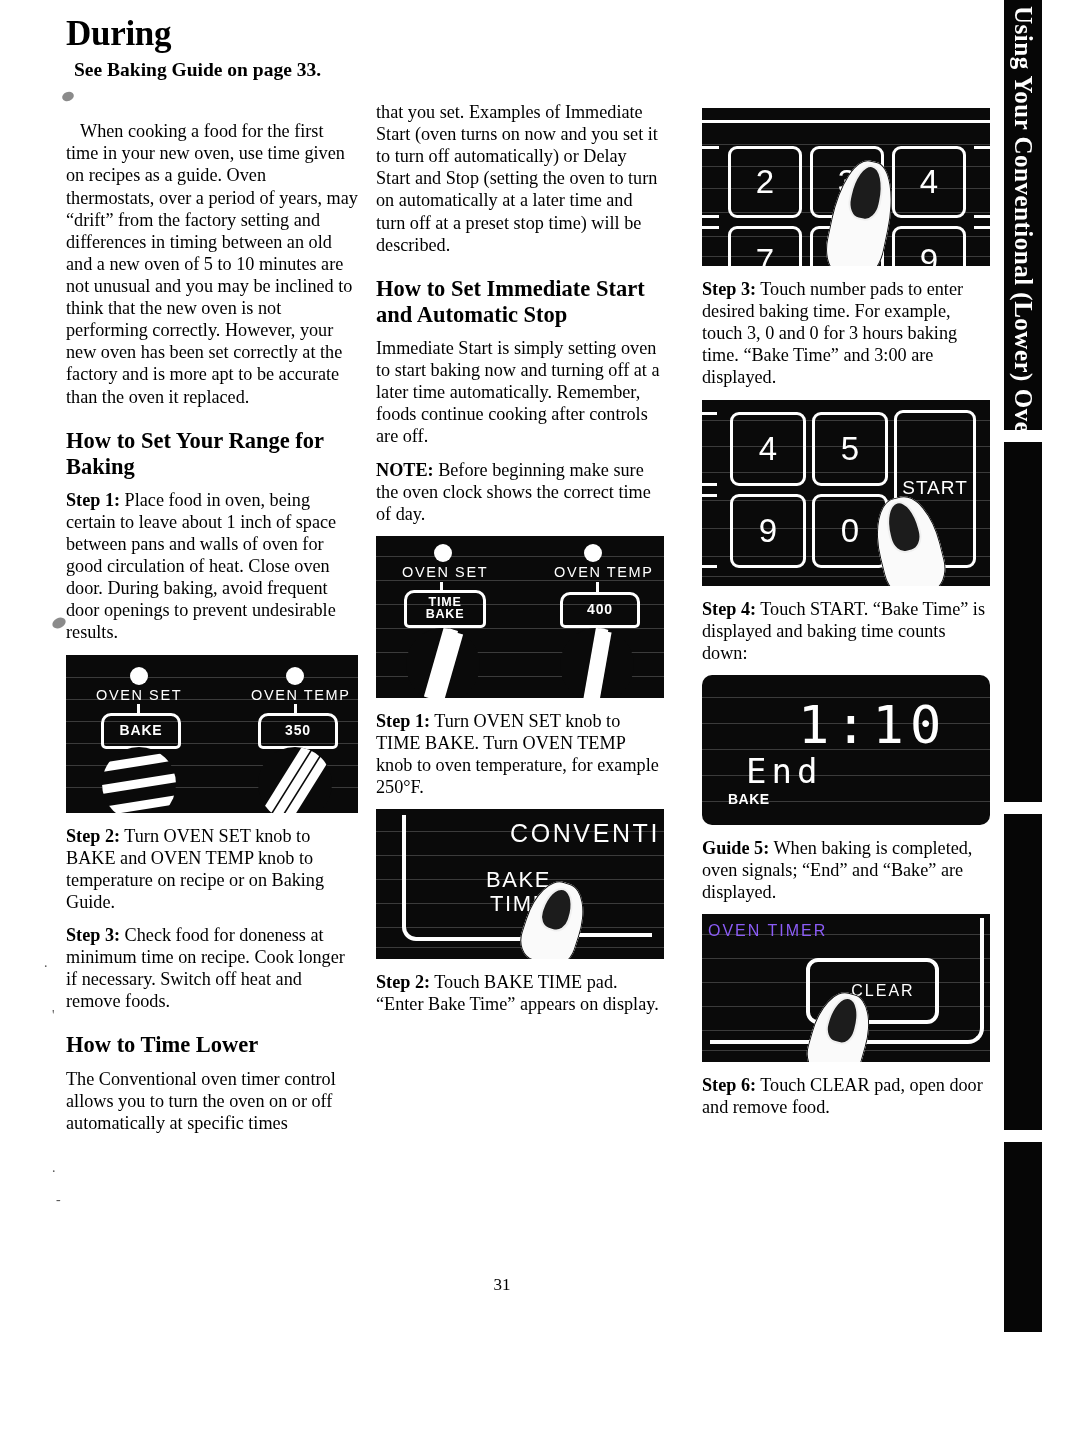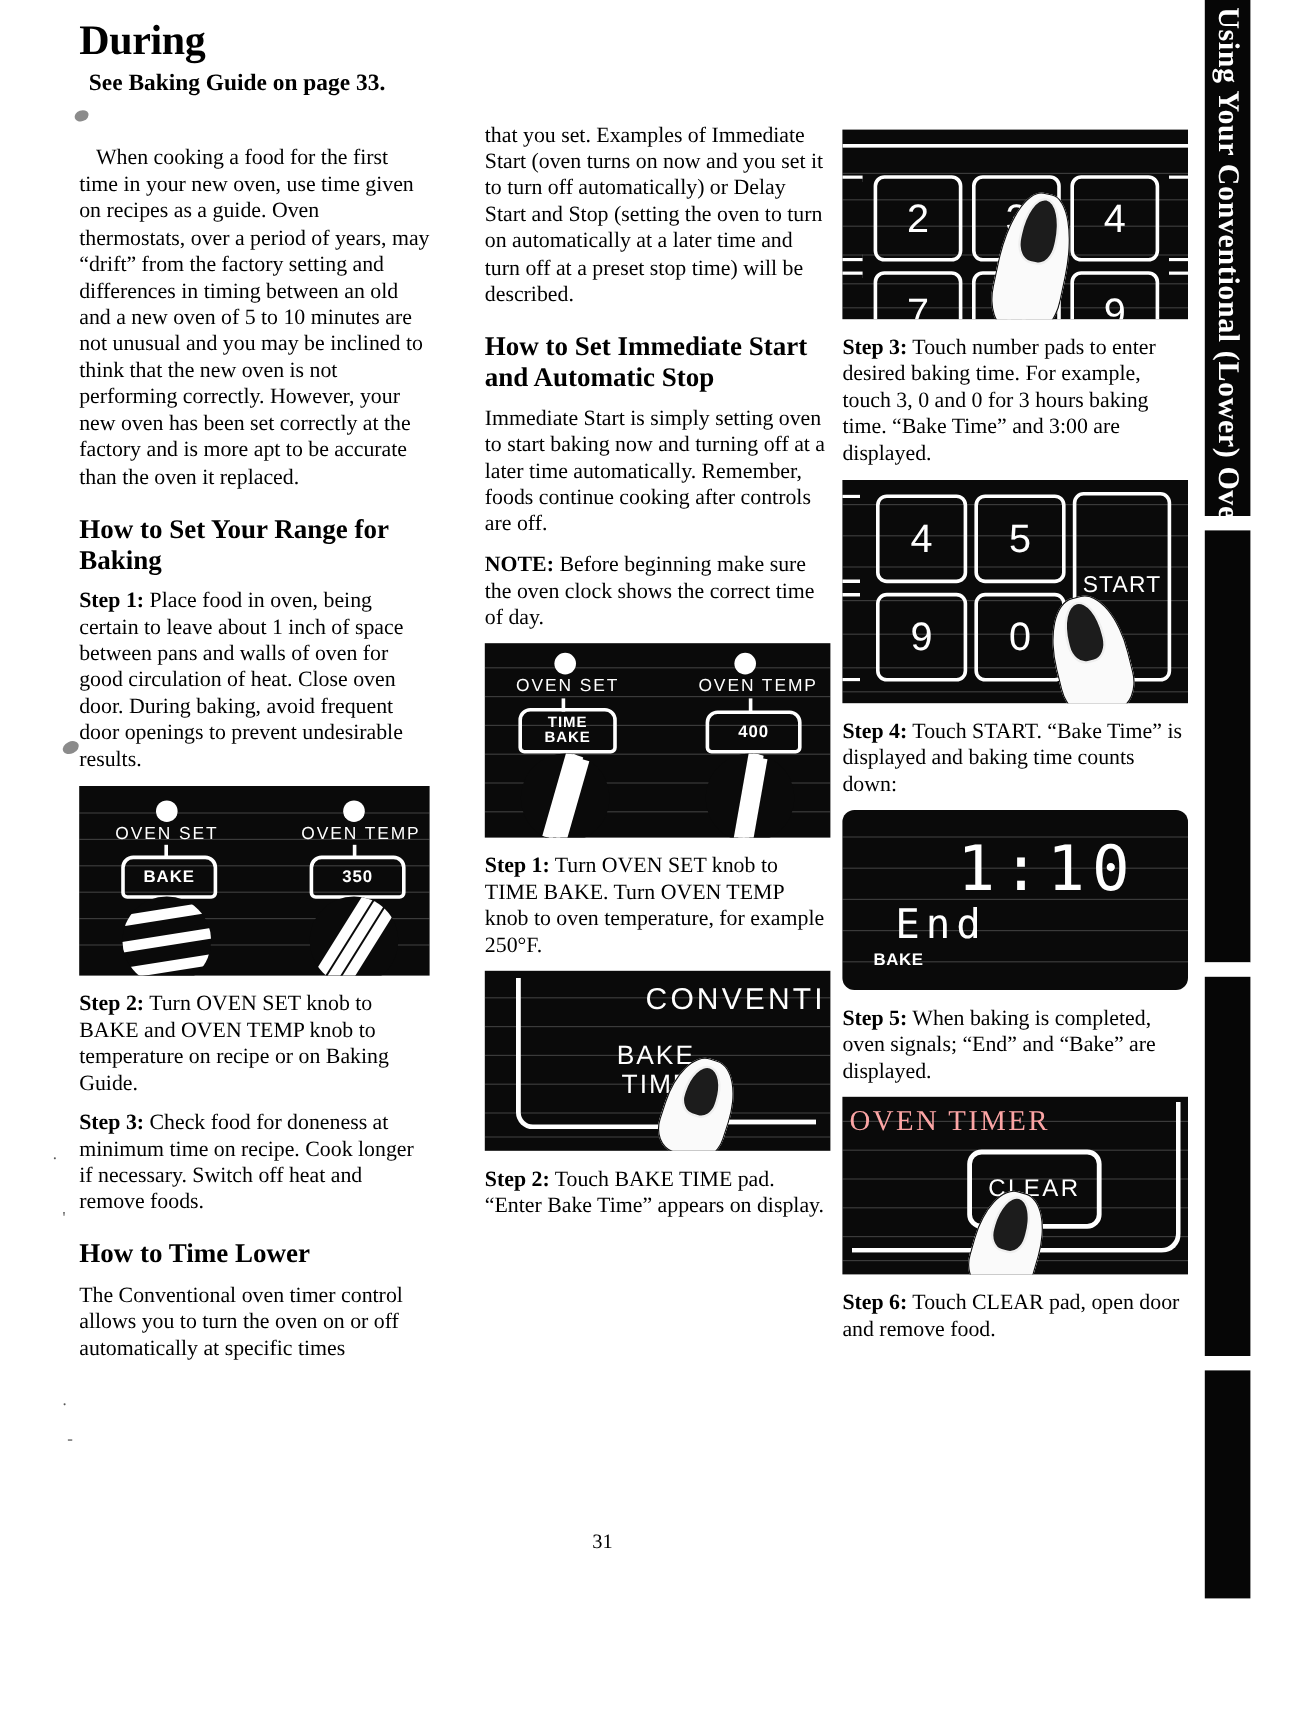--- a/index.html
+++ b/index.html
@@ -60,21 +60,21 @@
   #tab-c { top: 814px; height: 316px; }
   #tab-gap3 { top: 1130px; height: 12px; background:#fff; }
   #tab-d { top: 1142px; height: 190px; }
 
   
   .col {
     position: absolute;
     top: 0;
   }
   #col1 { left: 66px; width: 292px; }
-  #col2 { left: 404px; width: 288px; }
+  #col2 { left: 376px; width: 288px; }
   #col3 { left: 702px; width: 288px; }
 
   h1.page-title {
     font-size: 35px;
     font-weight: bold;
     margin: 0;
     padding: 0;
     letter-spacing: -0.3px;
     line-height: 1.05;
   }
@@ -263,39 +263,40 @@
   .rule-right {
     position: absolute;
     height: 4px;
     background: #fff;
   }
 
   
   .timer-photo { height: 148px; }
   .timer-title {
     position: absolute;
-    color: #fca5a5;
-    font-family: Liberation Serif, serif;
-    font-size: 24px;
+    color: #8b5cf6;
+    font-family: Liberation Sans, sans-serif;
+    font-size: 16px;
     letter-spacing: 2px;
     top: 8px;
     left: 6px;
     white-space: nowrap;
   }
   .clear-pad {
     position: absolute;
     border: 4px solid #fff;
     border-radius: 12px;
     color: #fff;
     font-family: "Liberation Sans", sans-serif;
-    font-size: 20px;
+    font-size: 16px;
     letter-spacing: 2px;
     display: flex;
     align-items: center;
     justify-content: center;
+    padding-left: 21px;
   }
   .timer-frame {
     position: absolute;
     border-right: 4px solid #fff;
     border-bottom: 4px solid #fff;
     border-radius: 0 0 16px 0;
   }
 
   
   .cont-arrow {
@@ -575,21 +576,21 @@
         <div class="scan" style="top:74px;"></div>
         <div class="scan" style="top:100px;"></div>
         <div class="scan" style="top:126px;"></div>
 
         <div class="led-digits led-time">1:10</div>
         <div class="led-digits led-end">End</div>
         <div class="led-bake">BAKE</div>
       </div>
     </div>
 
-    <p class="body"><b>Step 5:</b><span> When baking is completed, oven signals; “End” and “Bake” are displayed.</span></p>
+    <p class="body"><b>Guide 5:</b><span> When baking is completed, oven signals; “End” and “Bake” are displayed.</span></p>
 
     <div class="photo timer-photo">
       <div class="photo-inner">
         <div class="scan" style="top:20px;"></div>
         <div class="scan" style="top:44px;"></div>
         <div class="scan" style="top:68px;"></div>
         <div class="scan" style="top:92px;"></div>
         <div class="scan" style="top:116px;"></div>
         <div class="scan" style="top:136px;"></div>
 

